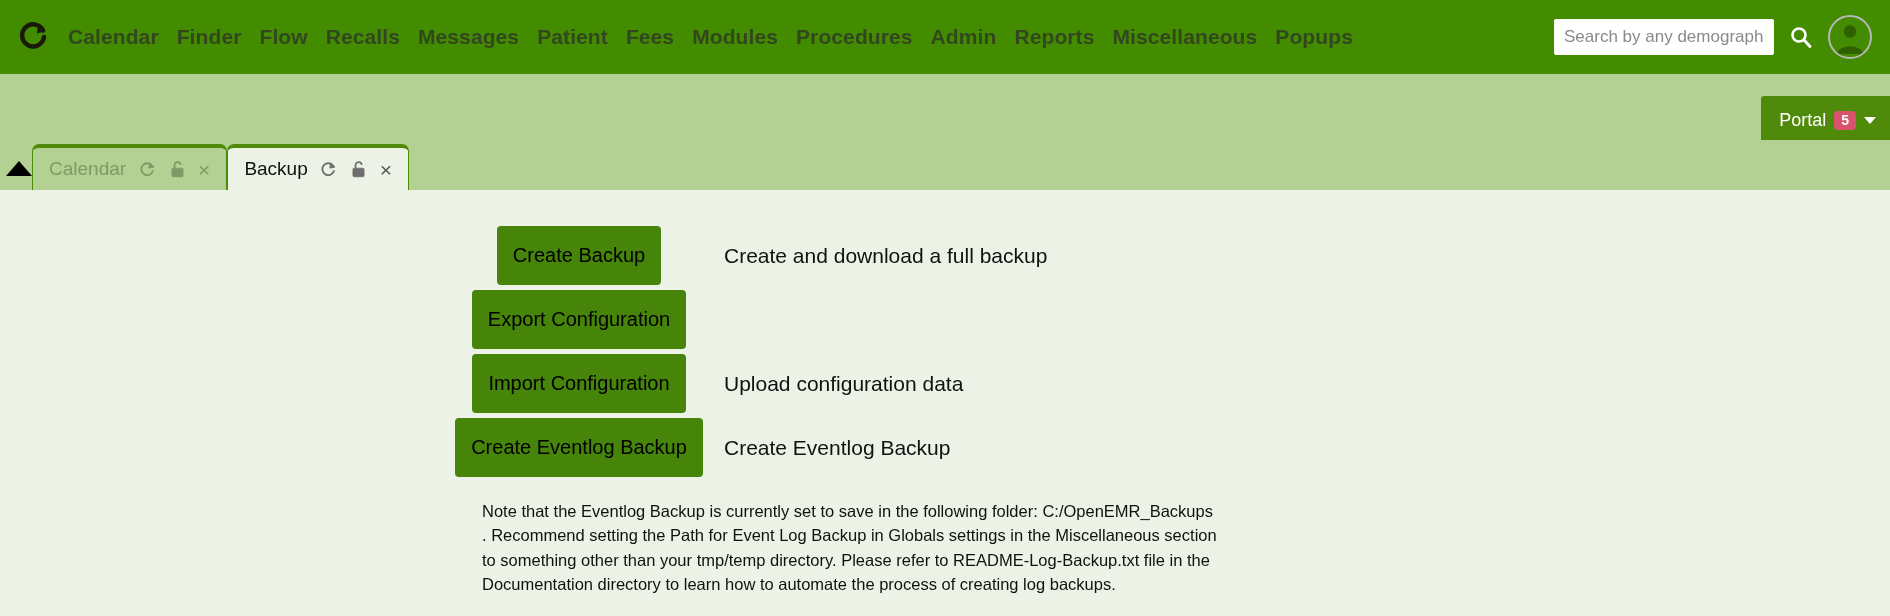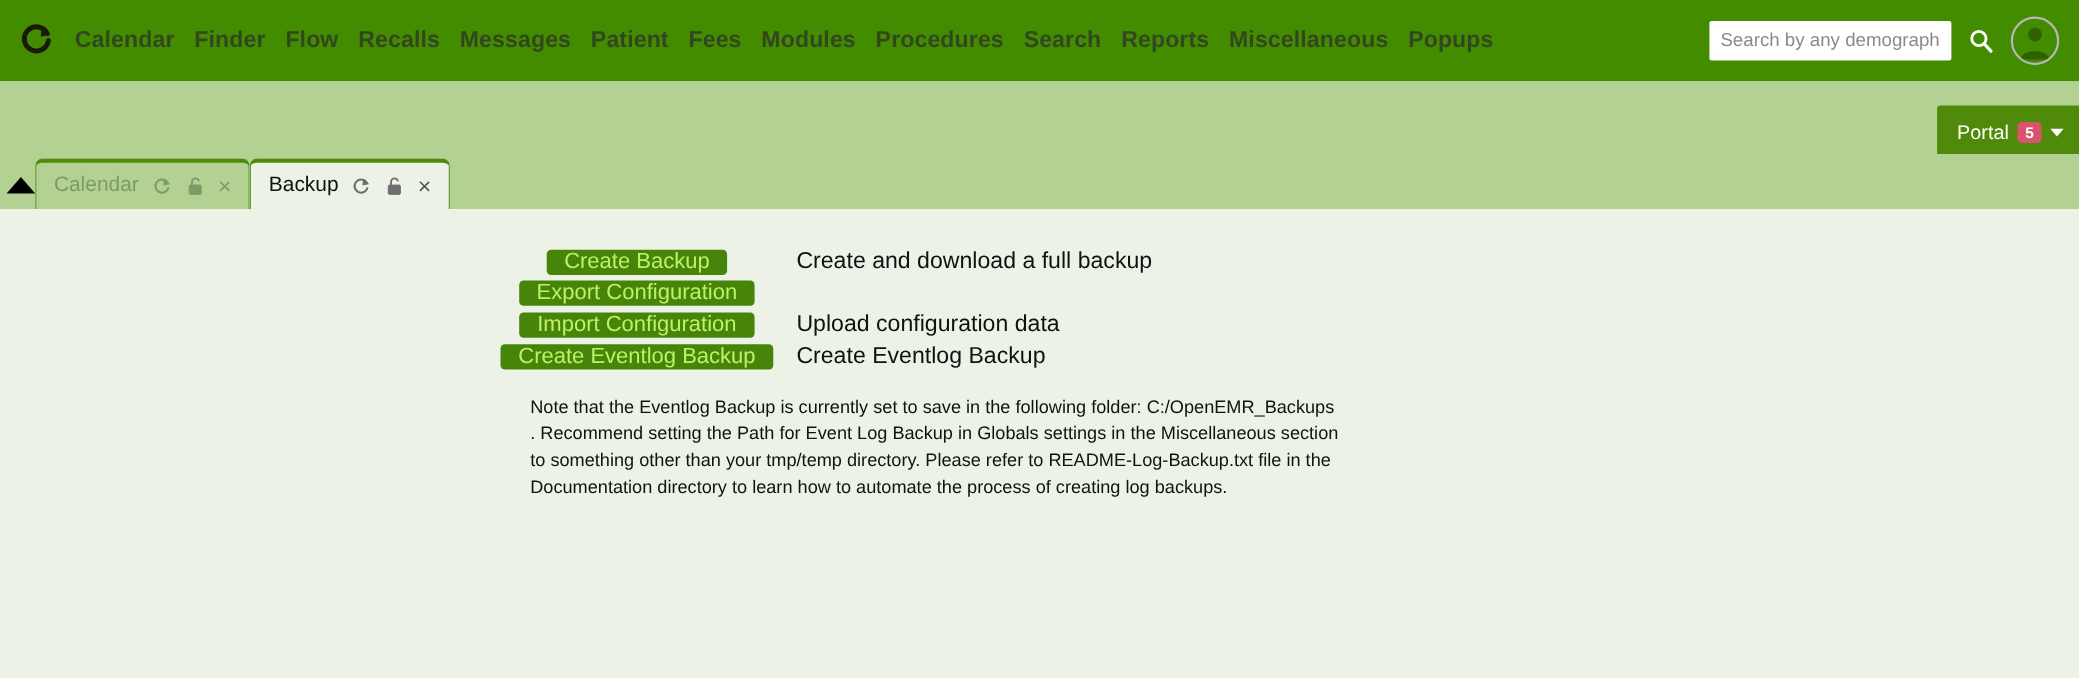--- a/index.html
+++ b/index.html
@@ -184,26 +184,26 @@
   .rows {
     margin-left: 454px;
   }
   .row {
     display: flex;
     align-items: center;
     margin-bottom: 5px;
   }
   .btn {
     background: #46840a;
-    color: #bef264;
+    color: #000000;
     border: none;
     border-radius: 4px;
     font-size: 20px;
     font-family: "Liberation Sans", sans-serif;
-    padding: 0 16px;
+    padding: 18px 16px;
     cursor: pointer;
     text-align: center;
     white-space: nowrap;
   }
   .btn-cell {
     width: 250px;
     display: flex;
     justify-content: center;
   }
   .desc {
@@ -236,21 +236,21 @@
   <div class="menu">
     <div class="menu-item">Calendar</div>
     <div class="menu-item">Finder</div>
     <div class="menu-item">Flow</div>
     <div class="menu-item">Recalls</div>
     <div class="menu-item">Messages</div>
     <div class="menu-item">Patient</div>
     <div class="menu-item">Fees</div>
     <div class="menu-item">Modules</div>
     <div class="menu-item">Procedures</div>
-    <div class="menu-item">Search</div>
+    <div class="menu-item">Admin</div>
     <div class="menu-item">Reports</div>
     <div class="menu-item">Miscellaneous</div>
     <div class="menu-item">Popups</div>
   </div>
 
   <div class="nav-right">
     <input class="search-box" type="text" placeholder="Search by any demographics" style="">
     <div class="search-icon">
       <svg width="24" height="24" viewBox="0 0 24 24" aria-hidden="true">
         <circle cx="10" cy="10" r="6.5" fill="none" stroke="#fff" stroke-width="2.6"></circle>

